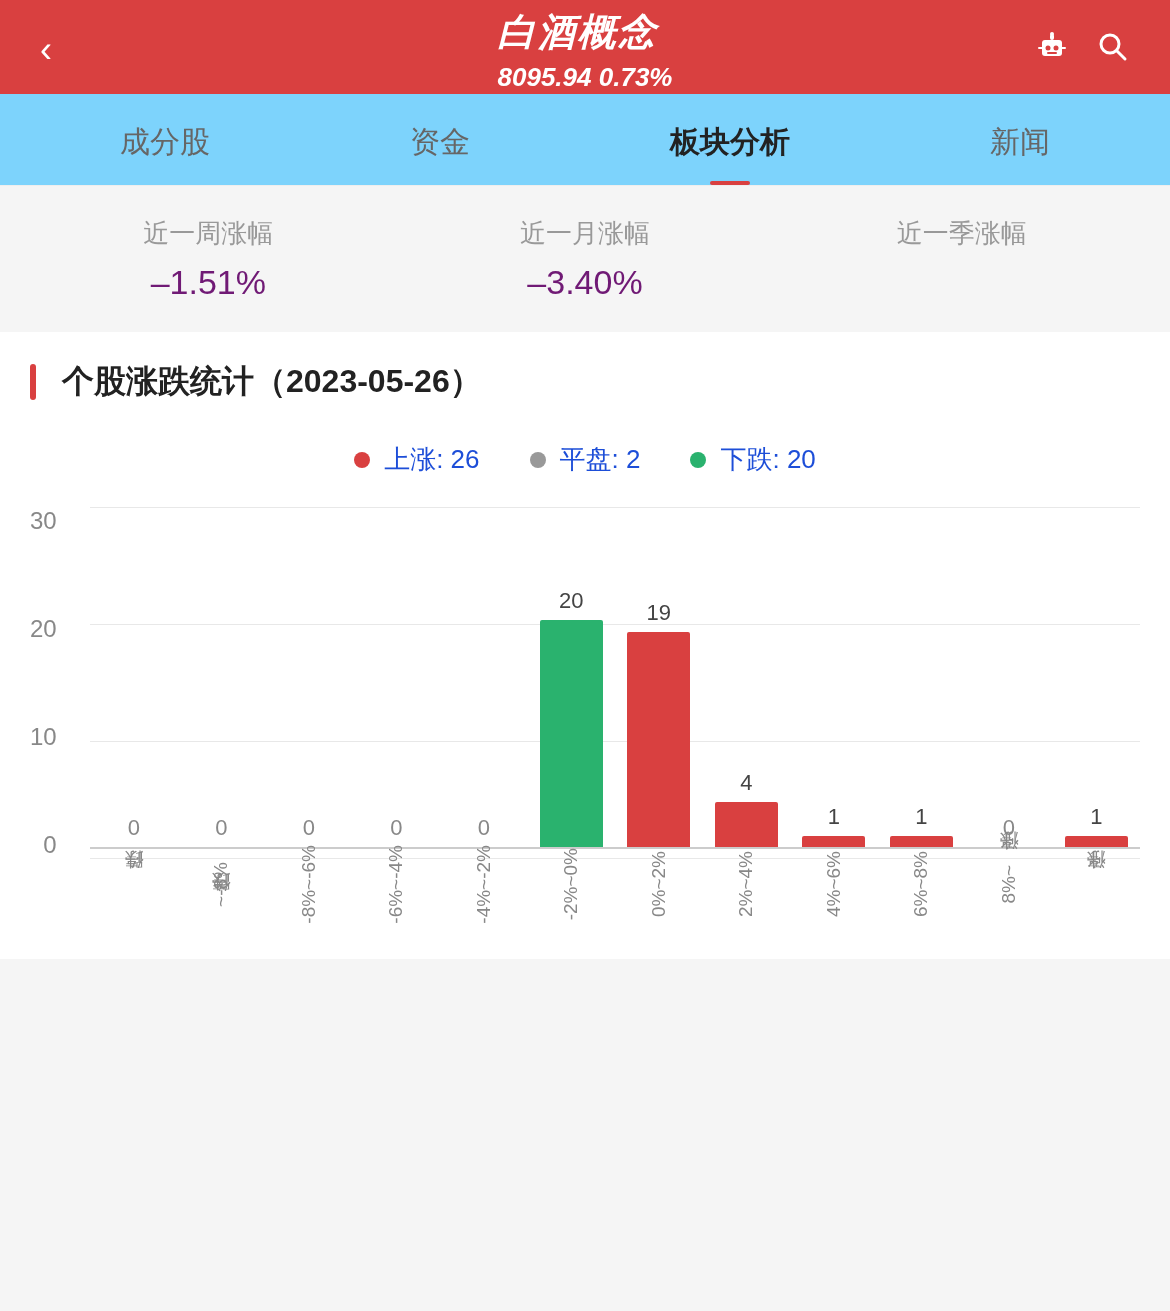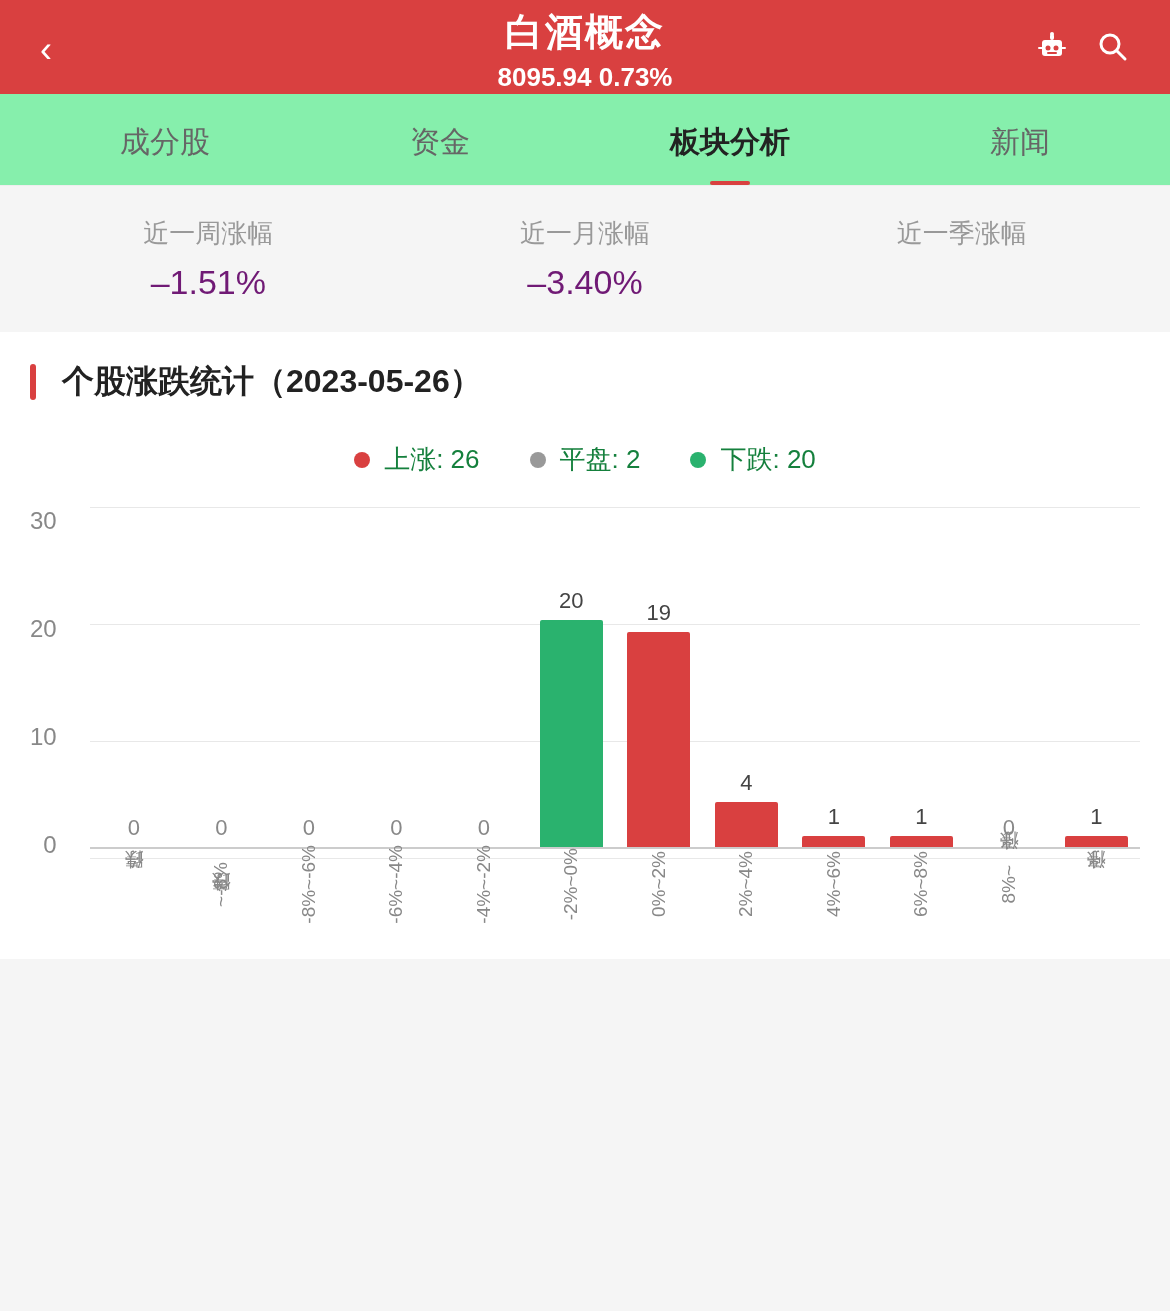--- a/index.html
+++ b/index.html
@@ -17,21 +17,22 @@
       padding: 28px 40px 22px;
       display: flex;
       align-items: center;
       justify-content: space-between;
       position: relative;
     }
     .header-center {
       position: absolute;
       left: 50%;
       transform: translateX(-50%);
-      text-align: center;
+      text-align: left;
+      font-style: italic;
     }
     .header-title {
       color: #fff;
       font-size: 38px;
       font-weight: 600;
       letter-spacing: 2px;
     }
     .header-subtitle {
       color: #fff;
       font-size: 26px;
@@ -50,21 +51,21 @@
       cursor: pointer;
     }
     .icon-robot, .icon-search {
       color: #fff;
       font-size: 34px;
       cursor: pointer;
     }
 
     
     .tabs {
-      background: #86efac;
+      background: #7dd3fc;
       display: flex;
       justify-content: space-around;
       padding: 0 20px;
       border-bottom: 1px solid #eee;
     }
     .tab-item {
       padding: 28px 20px 22px;
       font-size: 30px;
       color: #666;
       cursor: pointer;
@@ -141,21 +142,21 @@
       justify-content: center;
       gap: 50px;
       margin-bottom: 30px;
       margin-top: 10px;
     }
     .legend-item {
       display: flex;
       align-items: center;
       gap: 14px;
       font-size: 26px;
-      color: #15803d;
+      color: #1d4ed8;
     }
     .legend-dot {
       width: 16px;
       height: 16px;
       border-radius: 50%;
     }
 
     
     .bar-chart-container {
       position: relative;

